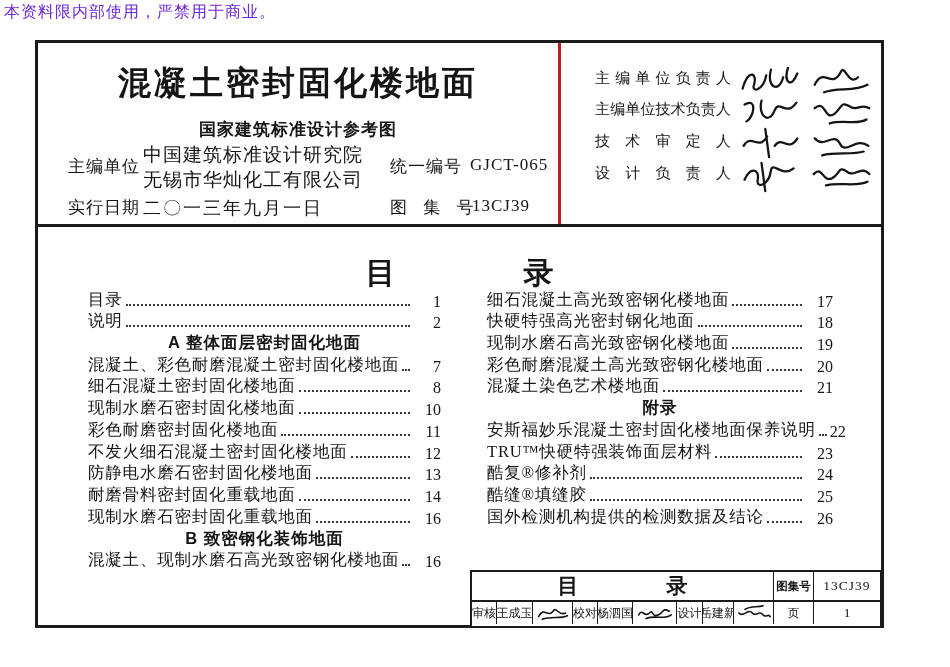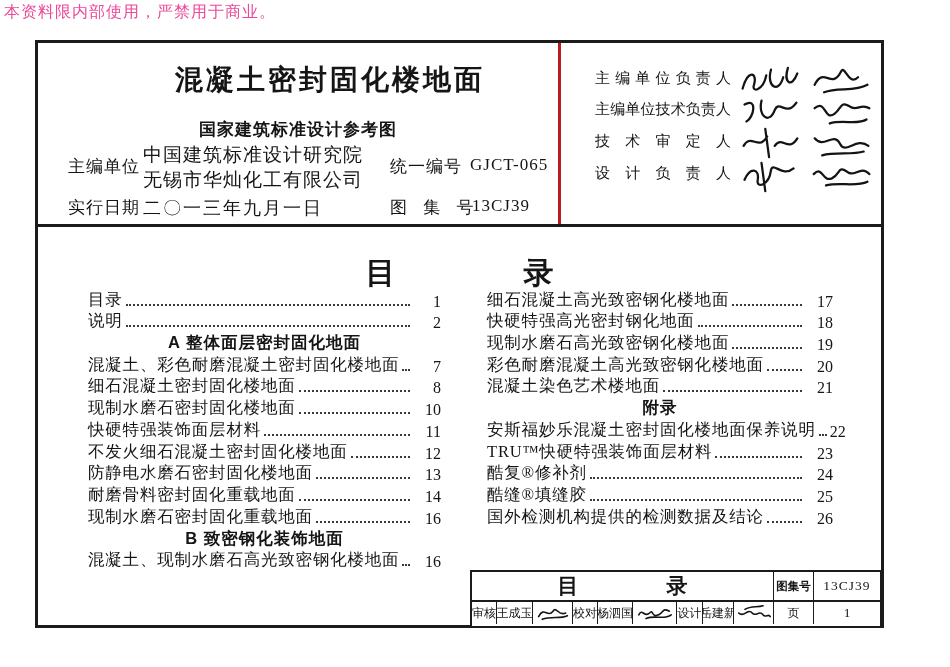--- a/index.html
+++ b/index.html
@@ -1,28 +1,28 @@
 <!DOCTYPE html>
 <html><head>
 <meta charset="utf-8">
 <style>
   html,body{margin:0;padding:0;background:#ffffff;}
   .page{position:relative;width:950px;height:667px;background:#ffffff;overflow:hidden;
         font-family:"Liberation Serif",serif;color:#151515;}
   .watermark{position:absolute;left:4px;top:2px;font-size:16px;letter-spacing:1px;
-        color:#ec4899;font-family:Liberation Mono, monospace;}
+        color:#6d28d9;font-family:Liberation Mono, monospace;}
   .frame{position:absolute;left:35px;top:40px;width:849px;height:588px;
         border:3px solid #1b1b1b;box-sizing:border-box;}
   
   .topblock{position:absolute;left:0;top:0;width:100%;height:181px;
         border-bottom:3px solid #1b1b1b;box-sizing:content-box;}
   .titlecell{position:absolute;left:0;top:0;width:520px;height:181px;}
   .sigcell{position:absolute;left:520px;top:0;right:0;height:181px;border-left:3px solid #b91c1c;}
   .doc-title{position:absolute;left:0;top:18px;width:100%;text-align:center;
-        font-family:"Liberation Sans",sans-serif;font-weight:bold;font-size:28px;letter-spacing:3px;padding-left:32px;}
+        font-family:"Liberation Sans",sans-serif;font-weight:bold;font-size:33px;letter-spacing:3px;}
   .doc-subtitle{position:absolute;left:0;top:75px;width:100%;text-align:center;
         font-size:17px;letter-spacing:1px;font-weight:bold;font-family:"Liberation Serif",serif;}
   .fld{position:absolute;font-size:17px;letter-spacing:1px;white-space:nowrap;}
   .fld-val{position:absolute;font-size:18px;letter-spacing:1px;white-space:nowrap;}
   
   .sigrow-label{position:absolute;left:34px;width:136px;font-size:15px;
         text-align:justify;text-align-last:justify;white-space:normal;}
   .scribble{position:absolute;}
   .scribble path{fill:none;stroke:#141414;stroke-width:2.4;stroke-linecap:round;stroke-linejoin:round;}
   
@@ -142,21 +142,21 @@
           <span class="t">细石混凝土密封固化楼地面</span>
           <span class="leader"></span>
           <span class="p">8</span>
         </div>
         <div class="toc-row">
           <span class="t">现制水磨石密封固化楼地面</span>
           <span class="leader"></span>
           <span class="p">10</span>
         </div>
         <div class="toc-row">
-          <span class="t">快硬特强装饰面层材料</span>
+          <span class="t">彩色耐磨密封固化楼地面</span>
           <span class="leader"></span>
           <span class="p">11</span>
         </div>
         <div class="toc-row">
           <span class="t">不发火细石混凝土密封固化楼地面</span>
           <span class="leader"></span>
           <span class="p">12</span>
         </div>
         <div class="toc-row">
           <span class="t">防静电水磨石密封固化楼地面</span>

